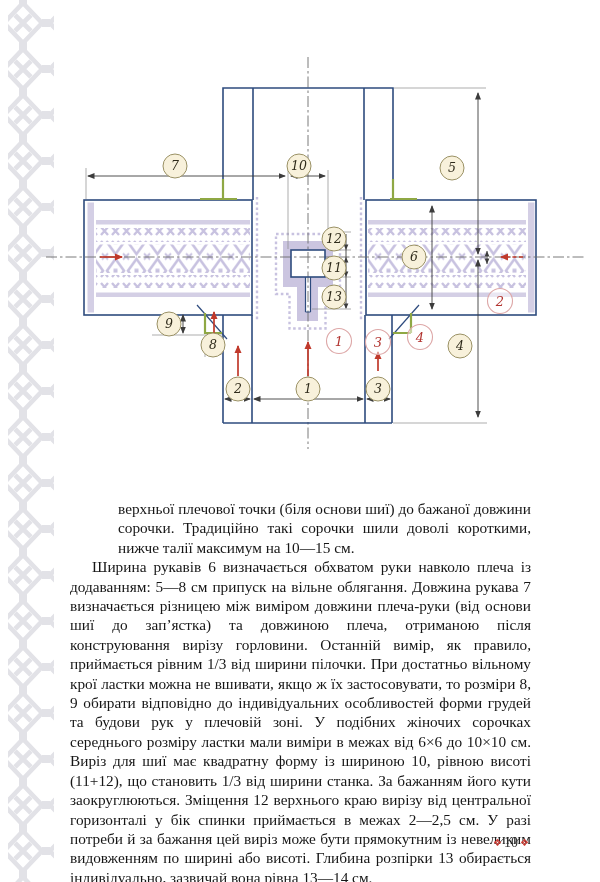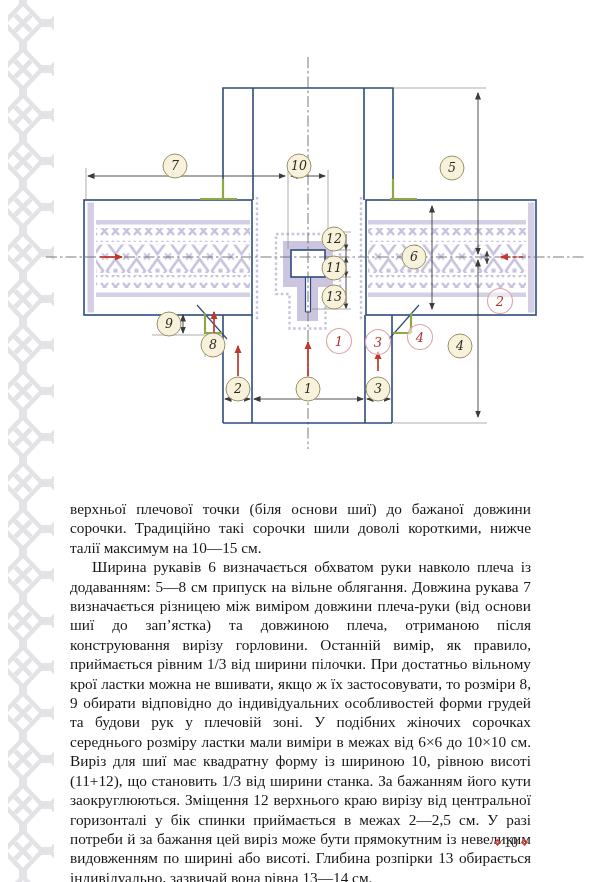--- a/index.html
+++ b/index.html
@@ -6,21 +6,21 @@
   body{width:600px;height:882px;background:#ffffff;overflow:hidden;position:relative;
        font-family:"Liberation Serif",serif;}
   .page{position:absolute;inset:0;background:#fff;}
   .border-svg{position:absolute;left:0;top:0;}
   .diagram-svg{position:absolute;left:0;top:0;}
   .caption{position:absolute;left:70px;top:446px;width:462px;margin:0;
            font:italic 13px/1.32 "DejaVu Serif",serif;color:#45423a;letter-spacing:.1px;}
   .bodytext{position:absolute;left:70px;top:499px;width:461px;
             font-size:15.3px;line-height:19.4px;color:#161616;text-align:justify;}
   .bodytext p{margin:0;text-indent:22px;}
-  .bodytext p.noindent{text-indent:0;}
+  .bodytext p.noindent{text-indent:0;margin-left:48px;}
   .pageno{position:absolute;left:70px;top:835px;width:461px;text-align:right;
           font-size:14px;color:#2e2e2e;}
   .pageno .orn{color:#cc3b33;font-size:10px;vertical-align:1px;padding:0 2px;}
 
   
   .cl{stroke:#6b6b6b;stroke-width:.9;fill:none;stroke-dasharray:11 3 2.5 3;}
   .nv{stroke:#2e4b7e;stroke-width:1.6;fill:none;}
   .nvt{stroke:#2e4b7e;stroke-width:1.2;fill:none;}
   .grn{stroke:#8fa844;stroke-width:2.2;fill:none;}
   .ext{stroke:#8a8a8a;stroke-width:.7;fill:none;}

